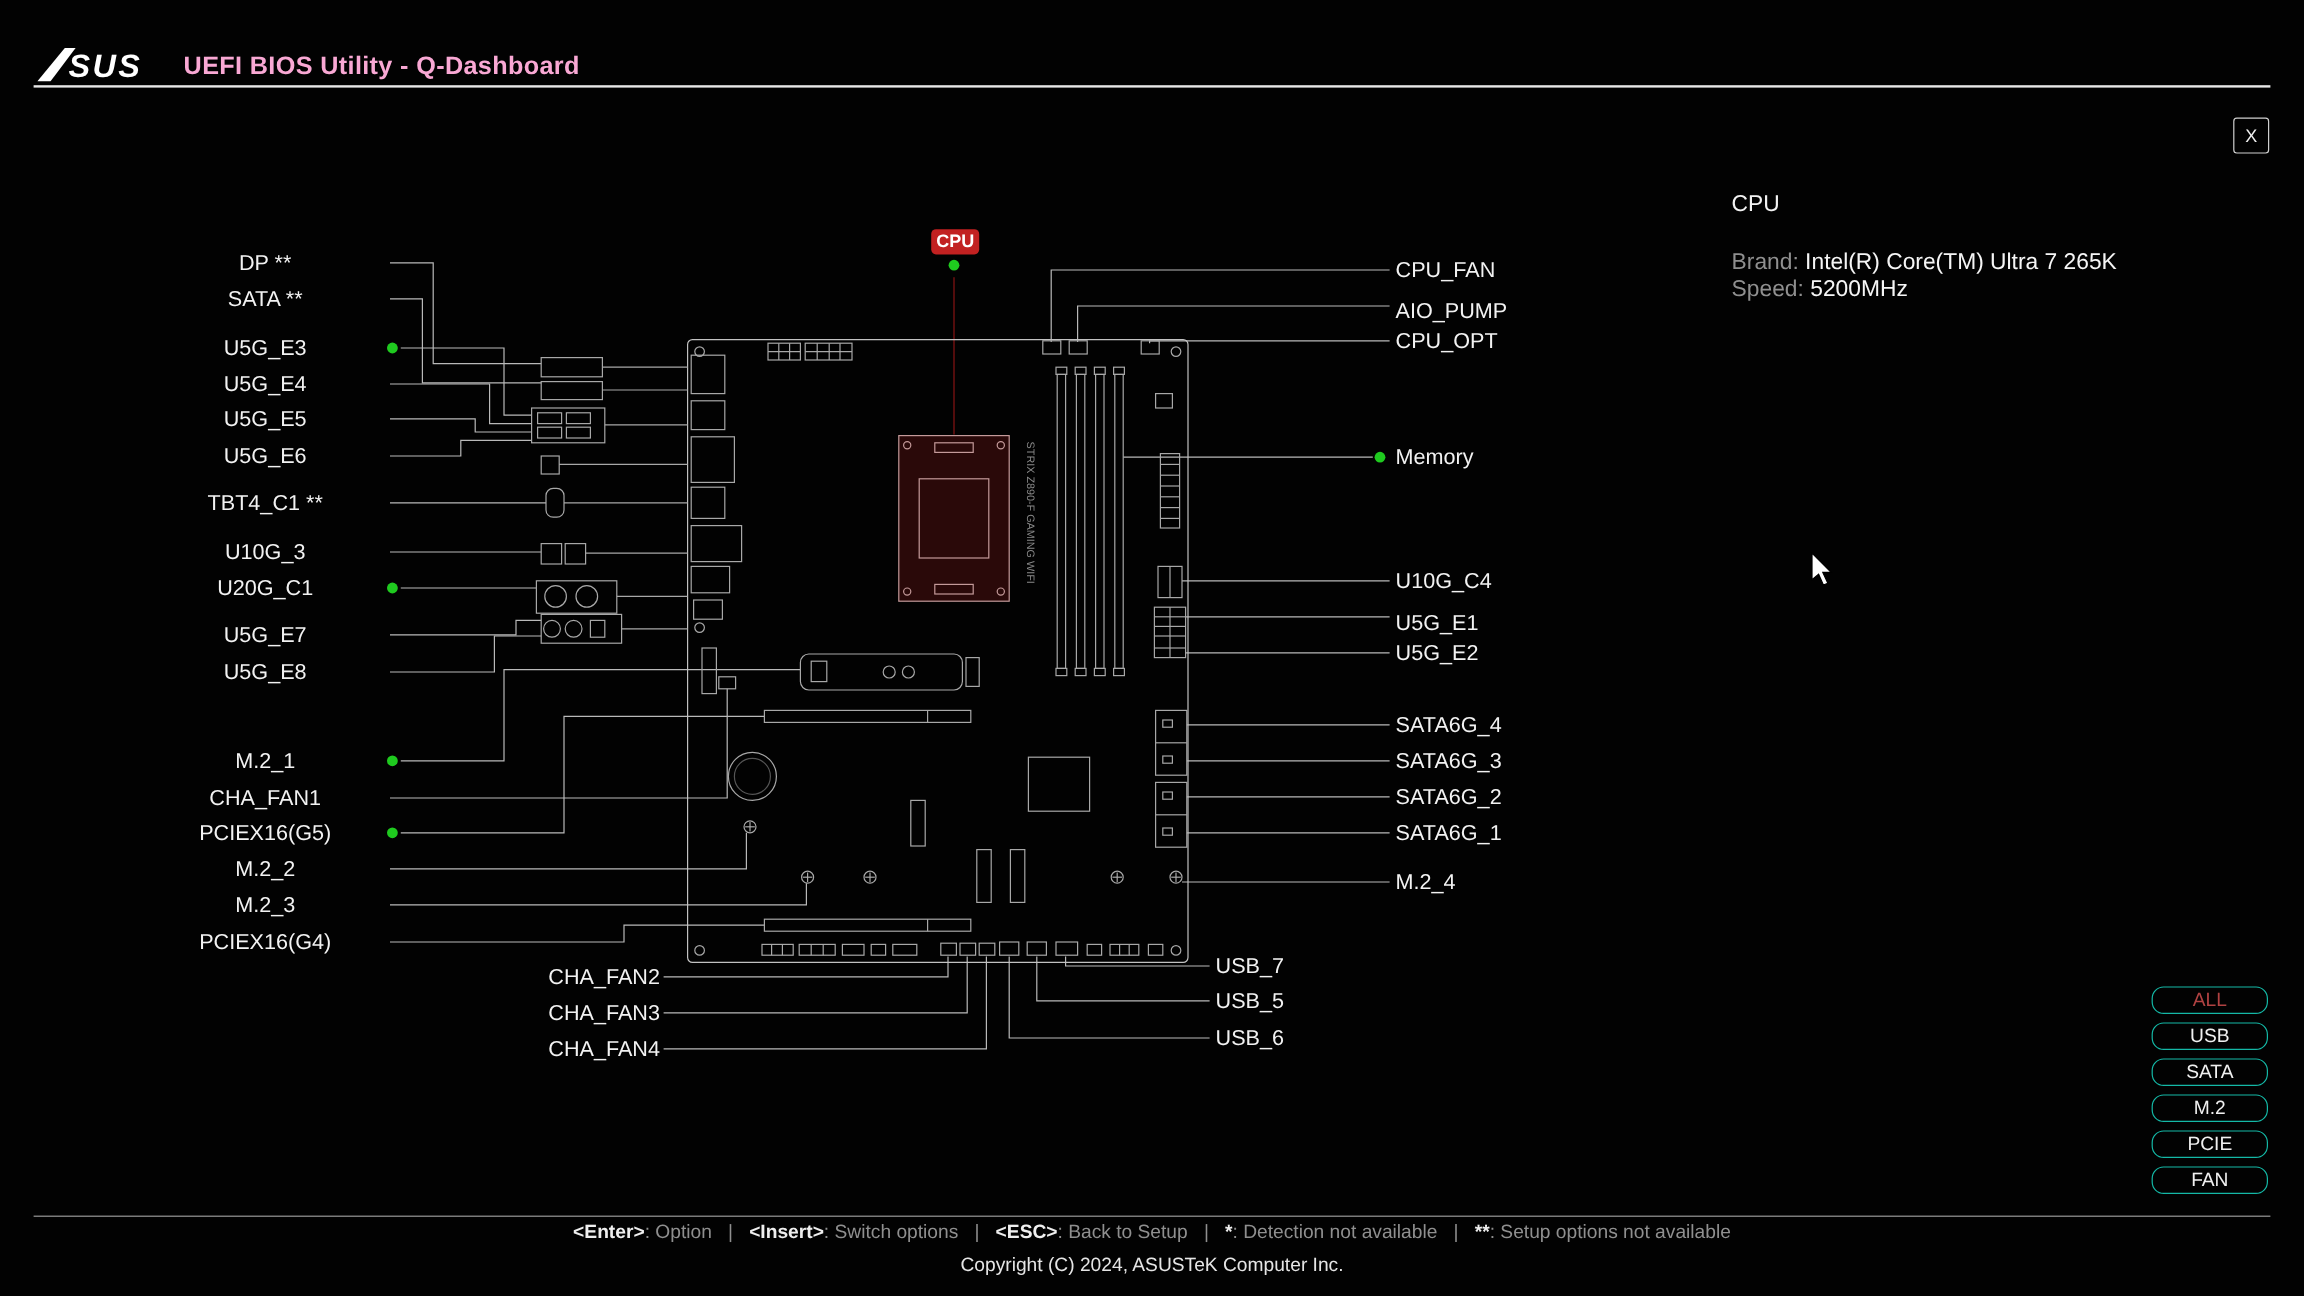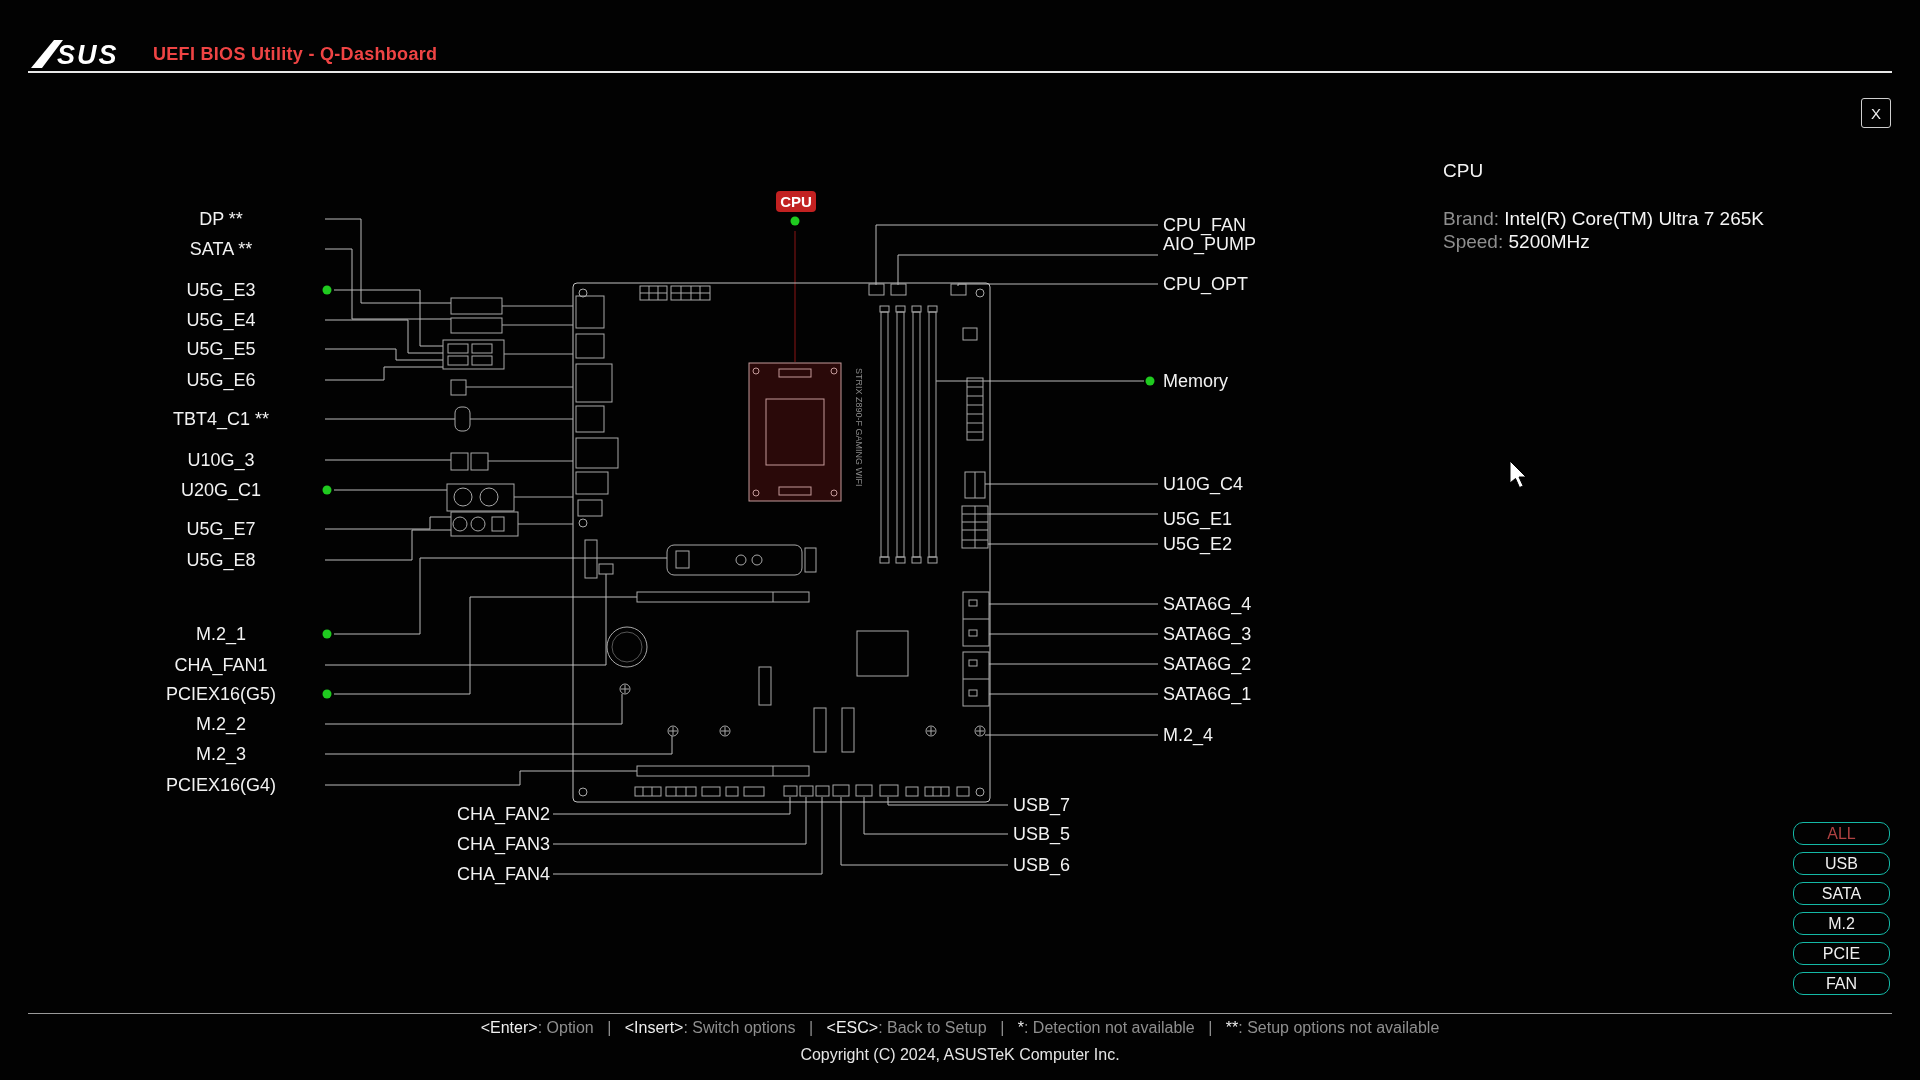--- a/index.html
+++ b/index.html
@@ -3,21 +3,21 @@
 <meta charset="utf-8">
 <style>
   html,body { margin:0; padding:0; background:#000; }
   #screen {
     position:relative; width:1920px; height:1080px; overflow:hidden;
     background:#020202; color:#f2f2f2;
     font-family:"Liberation Sans", sans-serif;
   }
   
   .logo { position:absolute; left:31px; top:40px; }
-  .title { position:absolute; left:153px; top:44px; font-size:18px; font-weight:700; letter-spacing:.3px; color:#ef4444; }
+  .title { position:absolute; left:153px; top:44px; font-size:21px; font-weight:700; letter-spacing:.3px; color:#f9a8d4; }
   .hline { position:absolute; top:71px; left:28px; right:28px; border-top:2px solid #e8e8e8; }
   .close-btn { position:absolute; left:1861px; top:98px; width:28px; height:28px; border:1px solid #cfcfcf;
     border-radius:3px; color:#f0f0f0; font-size:15px; display:flex; align-items:center; justify-content:center; cursor:pointer; }
   
   .info-line { position:absolute; left:1443px; font-size:19px; white-space:nowrap; }
   .info-line .dim { color:#8f8f8f; }
   .info-line .val { color:#f5f5f5; }
   
   .cpu-badge { position:absolute; left:776px; top:191px; width:40px; height:21px; background:#c22121; color:#fff;
     font-size:15px; font-weight:700; text-align:center; line-height:21px; border-radius:4px; }
@@ -30,21 +30,21 @@
   
   .diagram { position:absolute; left:0; top:0; pointer-events:none; }
   
   .filters { position:absolute; left:1793px; top:822px; display:flex; flex-direction:column; gap:7px; }
   .filter-btn { width:95px; height:21px; border:1px solid #14b8a6; border-radius:10px; background:transparent;
     font-size:16px; line-height:21px; text-align:center; color:#f0f0f0; cursor:pointer; }
   .filter-btn.active { color:#b04242; }
   
   .fline { position:absolute; top:1013px; left:28px; right:28px; border-top:1px solid #9a9a9a; }
   .help { position:absolute; top:1017px; left:0; width:100%; text-align:center; font-size:16px; color:#8f8f8f; height:22px; line-height:22px; }
-  .help b { color:#efefef; font-weight:400; }
+  .help b { color:#efefef; font-weight:700; }
   .sp { margin:0 9px; color:#8f8f8f; }
   .copy { position:absolute; top:1046px; left:0; width:100%; text-align:center; font-size:16px; color:#e5e5e5; }
   .cursor { position:absolute; left:1509px; top:460px; }
 </style>
 </head>
 <body>
 
 <div id="screen">
 
   <div class="logo">
@@ -328,21 +328,21 @@
   <div class="lbl ll" style="top:683px">PCIEX16(G5)</div>
   <div class="lbl ll" style="top:713px">M.2_2</div>
   <div class="lbl ll" style="top:743px">M.2_3</div>
   <div class="lbl ll" style="top:774px">PCIEX16(G4)</div>
 
   <div class="lbl bl" style="top:803px">CHA_FAN2</div>
   <div class="lbl bl" style="top:833px">CHA_FAN3</div>
   <div class="lbl bl" style="top:863px">CHA_FAN4</div>
 
   <div class="lbl rl" style="top:214px">CPU_FAN</div>
-  <div class="lbl rl" style="top:233px">AIO_PUMP</div>
+  <div class="lbl rl" style="top:248px">AIO_PUMP</div>
   <div class="lbl rl" style="top:273px">CPU_OPT</div>
   <div class="lbl rl" style="top:370px">Memory</div>
   <div class="lbl rl" style="top:473px">U10G_C4</div>
   <div class="lbl rl" style="top:508px">U5G_E1</div>
   <div class="lbl rl" style="top:533px">U5G_E2</div>
   <div class="lbl rl" style="top:593px">SATA6G_4</div>
   <div class="lbl rl" style="top:623px">SATA6G_3</div>
   <div class="lbl rl" style="top:653px">SATA6G_2</div>
   <div class="lbl rl" style="top:683px">SATA6G_1</div>
   <div class="lbl rl" style="top:724px">M.2_4</div>

